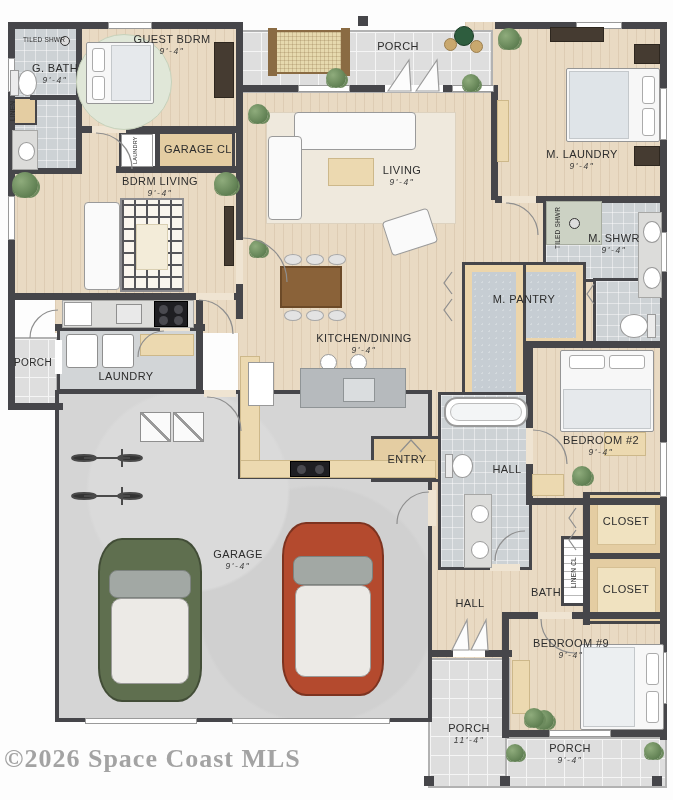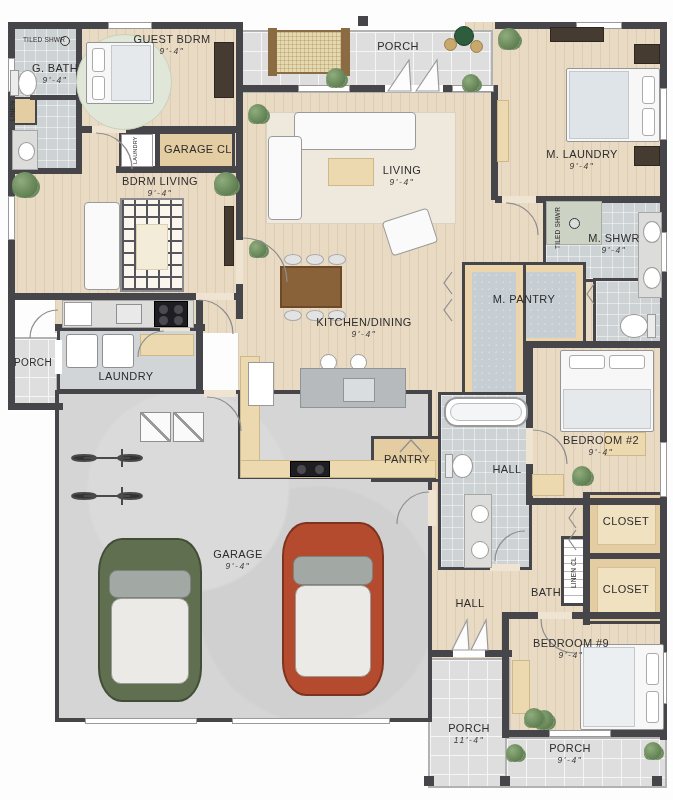--- a/index.html
+++ b/index.html
@@ -327,29 +327,30 @@
   <div class="lbl" style="left:55px;top:62px"><span>G. BATH</span><span class="dim">9'-4"</span></div>
   <div class="lbl vlabel sm" style="left:9px;top:98px;height:26px"><span>LINEN</span></div>
   <div class="lbl" style="left:198px;top:143px"><span>GARAGE CL</span></div>
   <div class="lbl vlabel" style="left:132px;top:138px;height:26px;font-size:5.5px;letter-spacing:.2px"><span>LAUNDRY</span></div>
   <div class="lbl" style="left:160px;top:175px"><span>BDRM LIVING</span><span class="dim">9'-4"</span></div>
   <div class="lbl" style="left:402px;top:164px"><span>LIVING</span><span class="dim">9'-4"</span></div>
   <div class="lbl" style="left:582px;top:148px"><span>M. LAUNDRY</span><span class="dim">9'-4"</span></div>
   <div class="lbl vlabel sm" style="left:554px;top:204px;height:48px"><span>TILED SHWR</span></div>
   <div class="lbl" style="left:614px;top:232px"><span>M. SHWR</span><span class="dim">9'-4"</span></div>
   <div class="lbl" style="left:524px;top:293px"><span>M. PANTRY</span></div>
-  <div class="lbl" style="left:364px;top:316px"><span>KITCHEN/DINING</span><span class="dim">9'-4"</span></div>
+  <div class="lbl" style="left:364px;top:332px"><span>KITCHEN/DINING</span><span class="dim">9'-4"</span></div>
   <div class="lbl md" style="left:33px;top:357px"><span>PORCH</span></div>
   <div class="lbl" style="left:126px;top:370px"><span>LAUNDRY</span></div>
-  <div class="lbl" style="left:407px;top:453px"><span>PANTRY</span></div>
+  <div class="lbl" style="left:407px;top:453px"><span>ENTRY</span></div>
   <div class="lbl" style="left:238px;top:548px"><span>GARAGE</span><span class="dim">9'-4"</span></div>
   <div class="lbl" style="left:507px;top:463px"><span>HALL</span></div>
   <div class="lbl" style="left:601px;top:434px"><span>BEDROOM #2</span><span class="dim">9'-4"</span></div>
   <div class="lbl" style="left:626px;top:515px"><span>CLOSET</span></div>
   <div class="lbl" style="left:626px;top:583px"><span>CLOSET</span></div>
   <div class="lbl vlabel sm" style="left:570px;top:545px;height:56px"><span>LINEN CL</span></div>
   <div class="lbl" style="left:546px;top:586px"><span>BATH</span></div>
   <div class="lbl" style="left:470px;top:597px"><span>HALL</span></div>
   <div class="lbl" style="left:571px;top:637px"><span>BEDROOM #9</span><span class="dim">9'-4"</span></div>
   <div class="lbl" style="left:469px;top:722px"><span>PORCH</span><span class="dim">11'-4"</span></div>
   <div class="lbl" style="left:570px;top:742px"><span>PORCH</span><span class="dim">9'-4"</span></div>
 
+  <div id="wm">©2026 Space Coast MLS</div>
 </div>
 
 </body></html>

